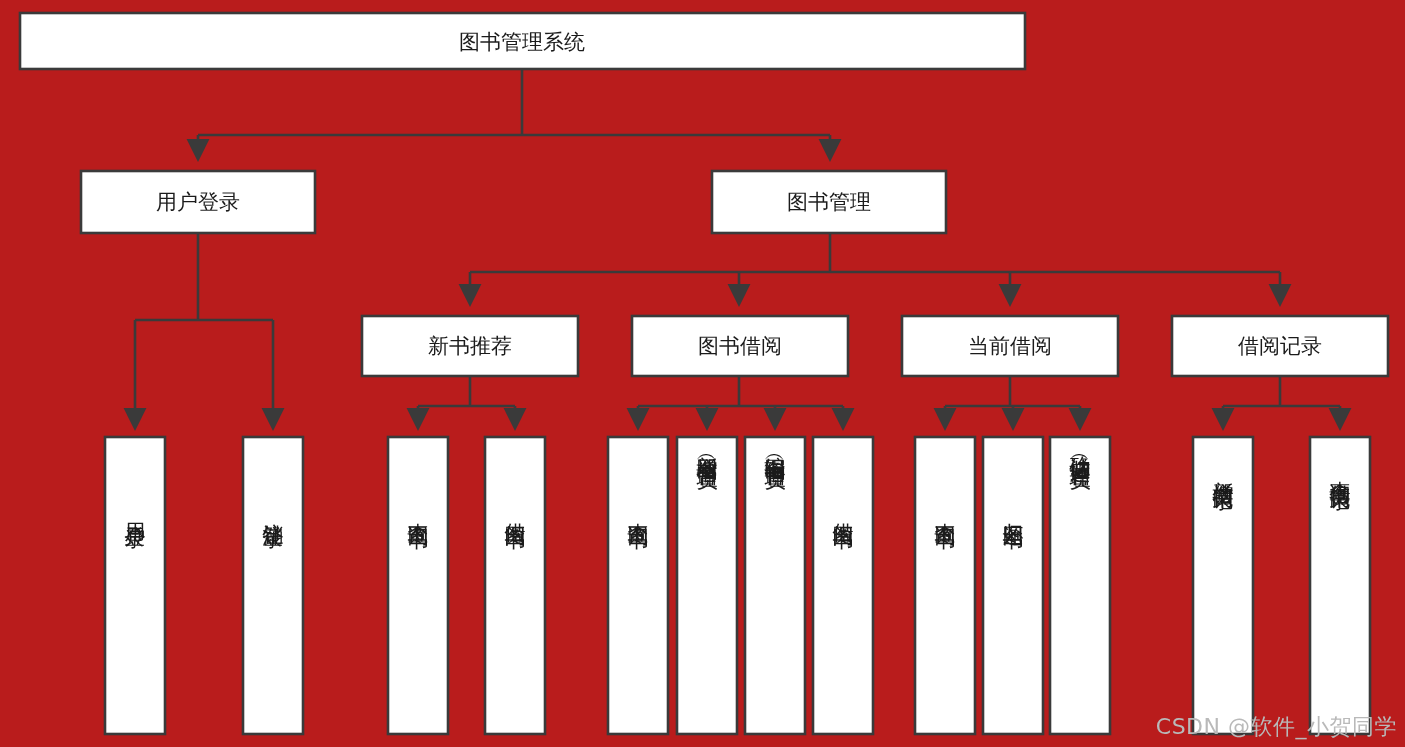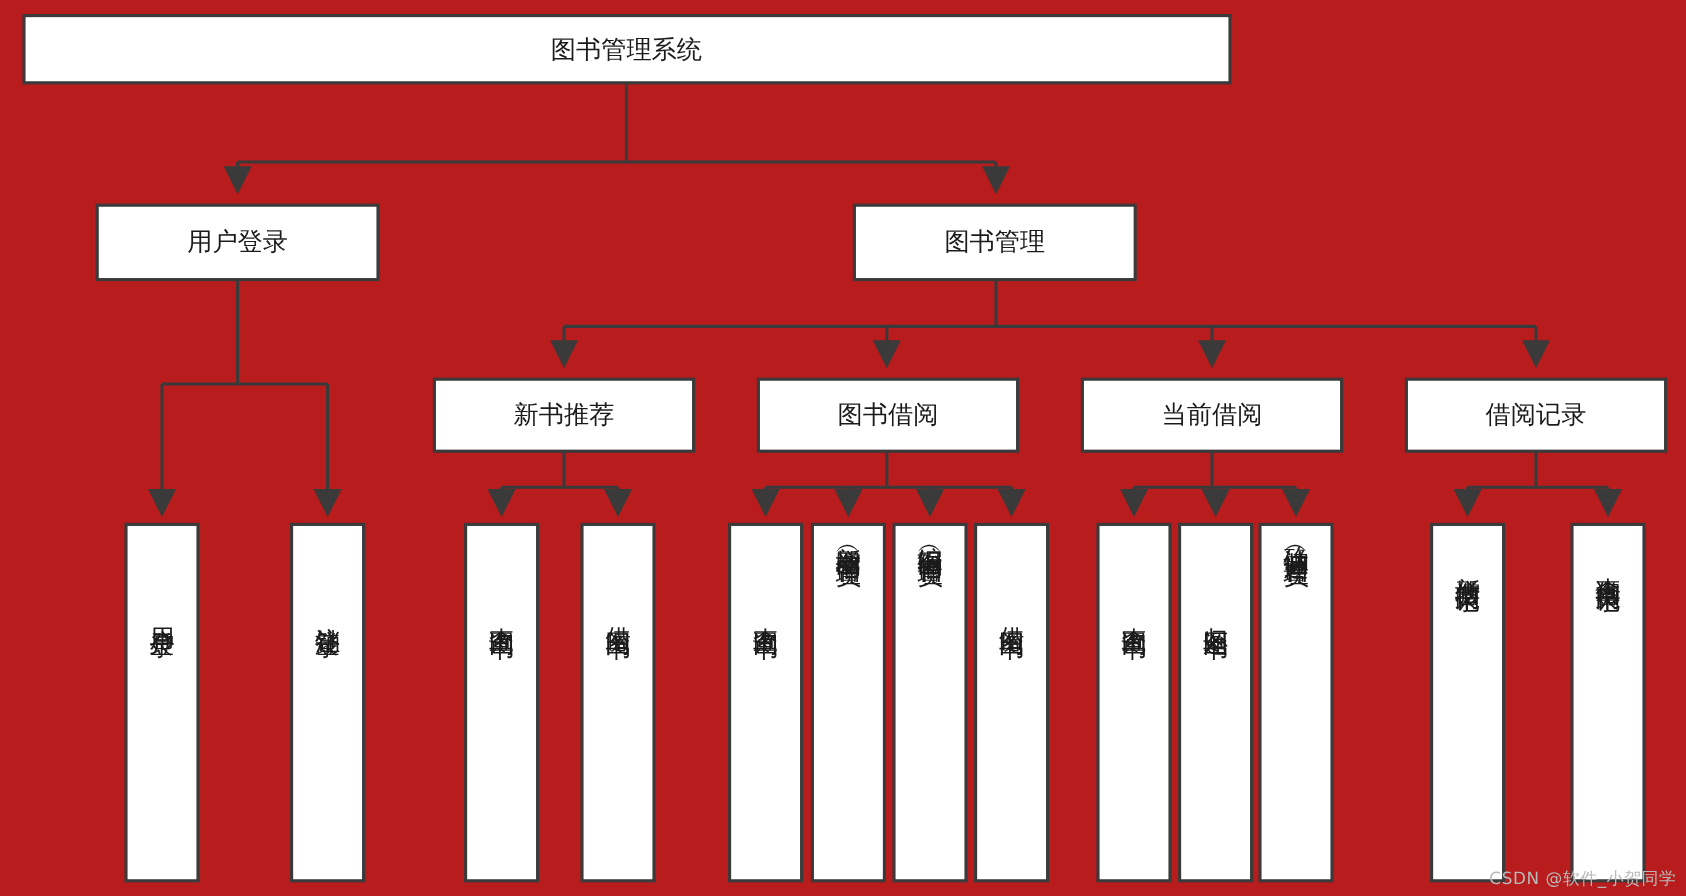--- a/index.html
+++ b/index.html
@@ -53,21 +53,21 @@
   }
   .arrow-head {
     fill: #3a3a3a;
     stroke: none;
   }
   .watermark {
     position: absolute;
     right: 8px;
     bottom: 5px;
     font-family: "DejaVu Sans", "Liberation Sans", sans-serif;
-    font-size: 14px;
+    font-size: 22px;
     color: #b9b9b9;
     white-space: nowrap;
     letter-spacing: 0.5px;
     pointer-events: none;
   }
 </style>
 </head>
 <body>
 
 <div id="diagram-root">

